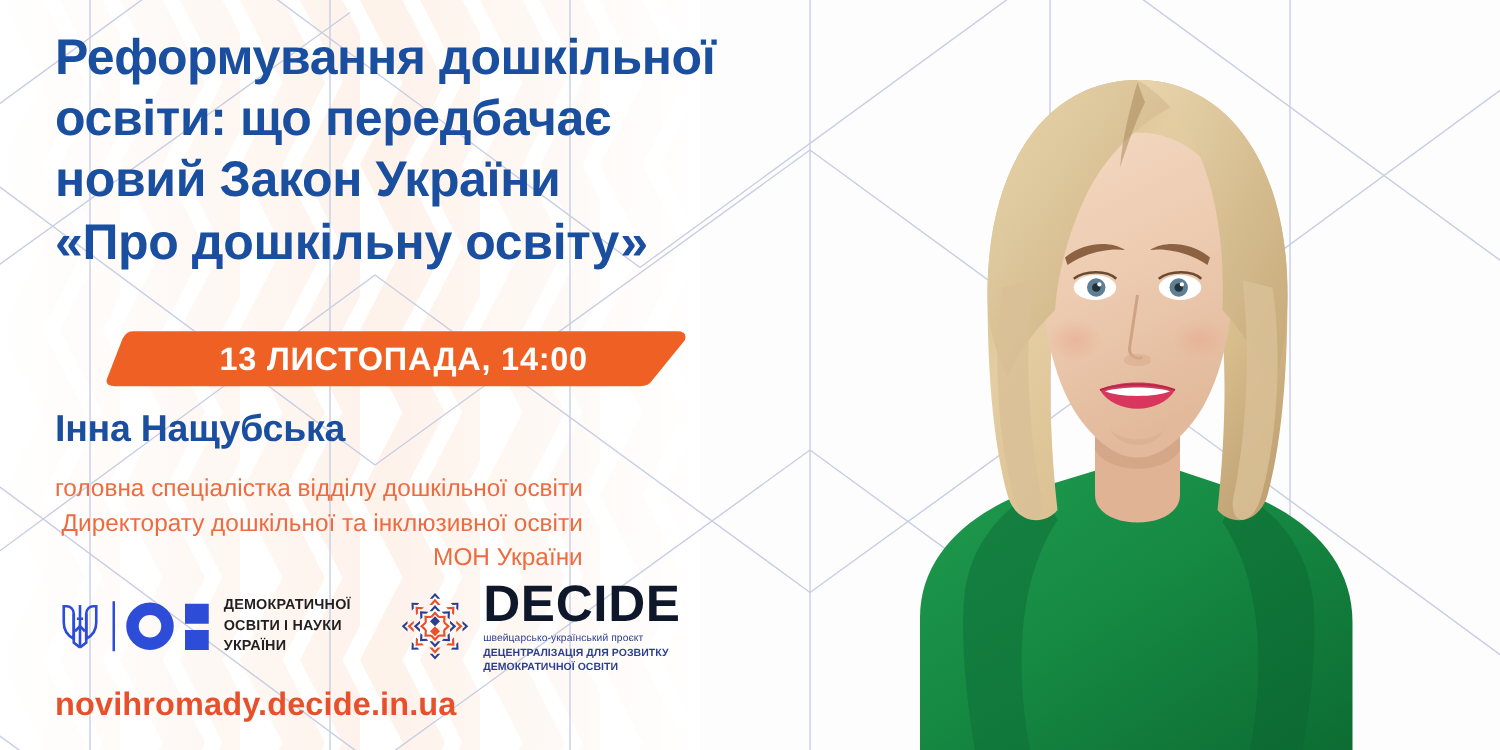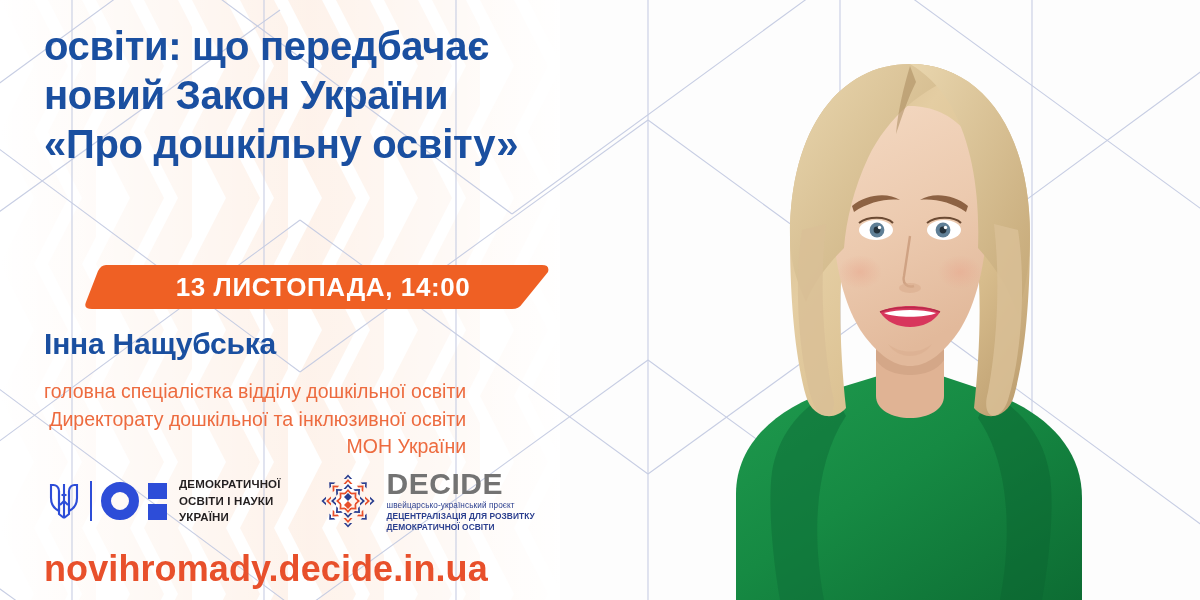--- a/index.html
+++ b/index.html
@@ -148,22 +148,22 @@
   .mon-text .ln { display:block; }
 
   .decide-logo {
     display:flex;
     align-items:center;
     gap:8px;
     margin-left:36px;
   }
   .decide-text-block { display:flex; flex-direction:column; }
   .decide-word {
-    color:#737373;
-    font-size:30px;
+    color:#0f172a;
+    font-size:41px;
     font-weight:bold;
     letter-spacing:0.5px;
     line-height:1;
     margin-bottom:2px;
   }
   .decide-tag1 {
     color:#2b3f8f;
     font-size:8.2px;
     letter-spacing:0.1px;
     line-height:1.3;
@@ -174,21 +174,21 @@
     font-weight:bold;
     letter-spacing:0.05px;
     line-height:1.32;
   }
   .decide-tag2 .ln { display:block; white-space:nowrap; }
 
   .site-url {
     position:absolute;
     left:44px; top:548px;
     color:#e8502b;
-    font-size:36px;
+    font-size:26px;
     font-weight:bold;
     letter-spacing:0.1px;
   }
 </style>
 </head>
 <body>
 
 <div id="banner">
 
   <svg class="bg-chevrons" viewBox="0 0 560 600" xmlns="http://www.w3.org/2000/svg">
@@ -325,20 +325,21 @@
     <path d="M152 288 C166 280 198 280 212 288 C200 308 164 308 152 288 Z" fill="#d8365c"></path>
     <path d="M156 289 C170 285 194 285 208 289 C198 294 166 294 156 289 Z" fill="#ffffff"></path>
     <path d="M152 288 C166 282 198 282 212 288" stroke="#b52a4a" stroke-width="1.6" fill="none"></path>
 
     <path d="M160 320 C172 330 192 330 204 320 C194 336 170 336 160 320 Z" fill="#d8ab8c" opacity="0.45"></path>
   </svg>
 
   <div class="content">
 
     <h1 class="title">
+      <span class="ln">Реформування дошкільної</span>
       <span class="ln">освіти: що передбачає</span>
       <span class="ln">новий Закон України</span>
       <span class="ln">«Про дошкільну освіту»</span>
     </h1>
 
     <div class="date-banner">
       <svg width="492" height="48" viewBox="0 0 492 48" xmlns="http://www.w3.org/2000/svg">
         <path d="M34 2 L470 2 Q478 2 476 9 L450 41 Q447 46 440 46 L20 46
                  Q11 46 14 39 L26 8 Q29 2 34 2 Z" fill="#ef6024"></path>
       </svg>

